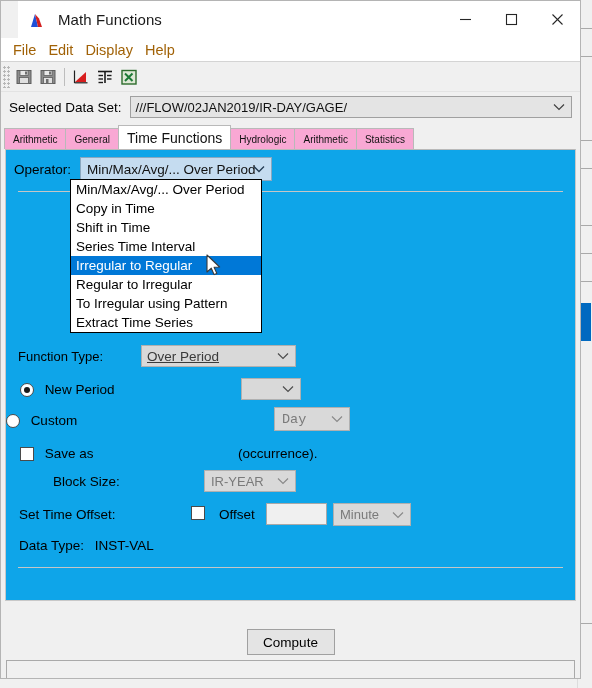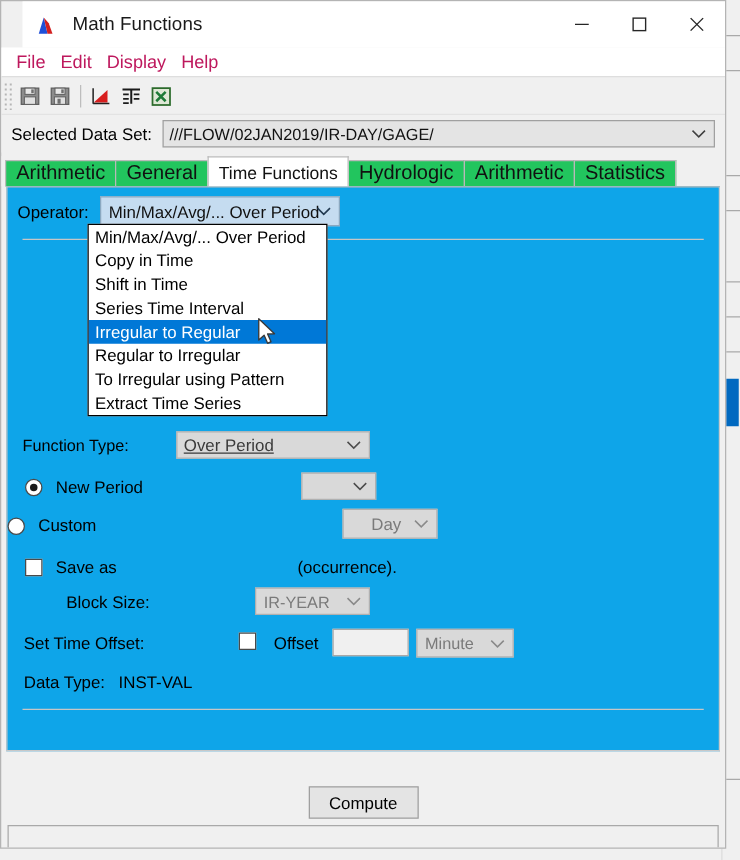--- a/index.html
+++ b/index.html
@@ -102,21 +102,21 @@
     height: 23px;
     background: #ffffff;
     display: flex;
     align-items: center;
     padding-left: 6px;
     border-bottom: 1px solid #d4d4d4;
   }
   .menu-item {
     padding: 2px 6px;
     font-size: 14.5px;
-    color: #be185d;
+    color: #a16207;
     cursor: default;
   }
 
   
   #toolbar {
     height: 29px;
     background: #f0f0f0;
     display: flex;
     align-items: center;
     border-bottom: 1px solid #e3e3e3;
@@ -185,23 +185,23 @@
     display: flex;
     align-items: flex-end;
     background: #f0f0f0;
     box-sizing: border-box;
   }
   .tab {
     height: 21px;
     padding: 0 8px;
     display: flex;
     align-items: center;
-    font-size: 16px;
+    font-size: 10px;
     color: #111;
-    background: #22c55e;
+    background: #f9a8d4;
     border: 1px solid #b9b9b9;
     border-bottom: none;
     margin-right: -1px;
     box-sizing: border-box;
     cursor: default;
   }
   .tab.active {
     background: #ffffff;
     height: 24px;
     border-color: #b9b9b9;
@@ -325,23 +325,24 @@
     position: absolute;
     left: 268px; top: 257px;
     width: 76px; height: 24px;
     background: #d9d9d9;
     border: 1px solid #b0b0b0;
     box-sizing: border-box;
     display: flex; align-items: center;
     cursor: default;
   }
   #custom-unit-combo .val {
-    padding-left: 22px;
+    padding-left: 7px;
     font-size: 13.5px;
     color: #7a7a7a;
+    font-family: Liberation Mono, monospace;
   }
   #save-note {
     position: absolute;
     left: 232px; top: 296px;
     font-size: 13.5px;
   }
 
   #block-size-label { position: absolute; left: 47px; top: 324px; font-size: 13.5px; }
   #block-size-combo {
     position: absolute;

